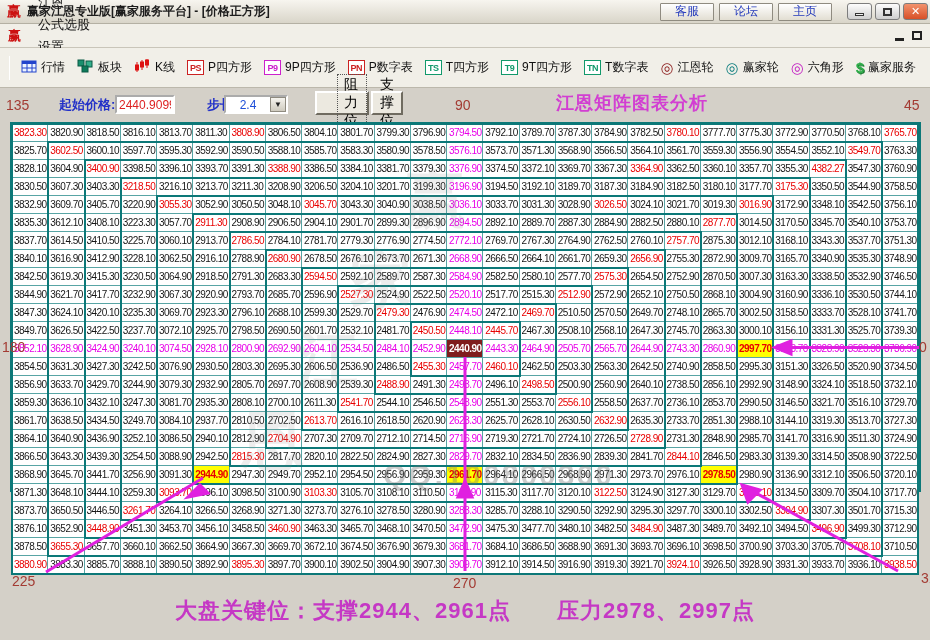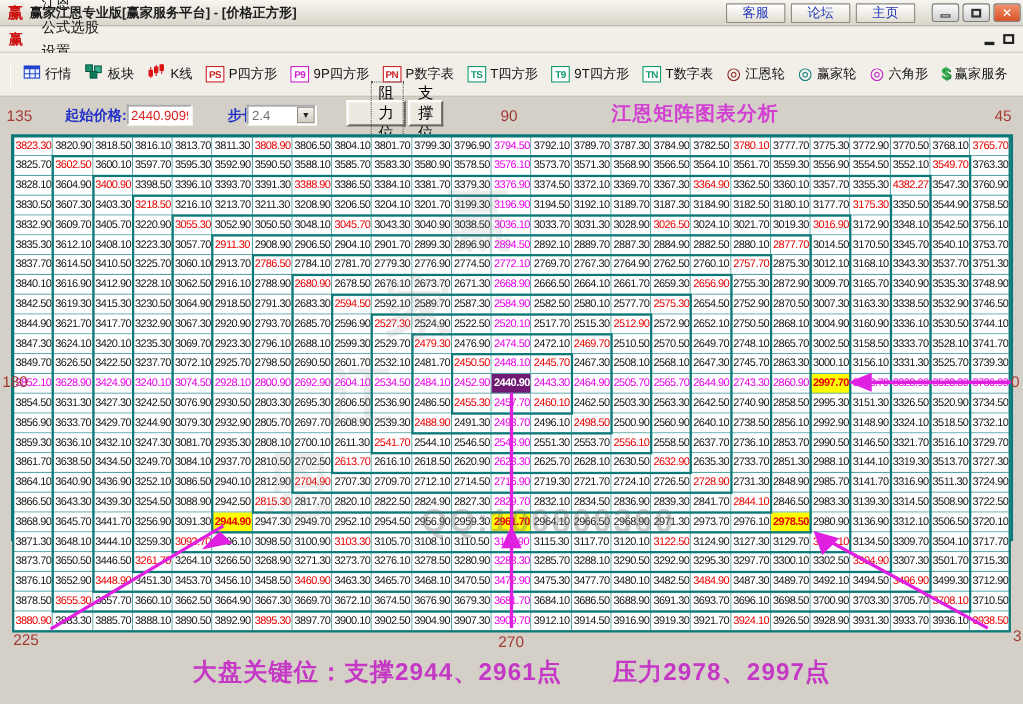--- a/index.html
+++ b/index.html
@@ -47,21 +47,21 @@
   
   #controls { top:88px; height:34px; background:#d4d0c8; }
   #controls .abs { position:absolute; }
   .angle-label { position:absolute; color:#a33b33; font-size:14px; z-index:30; }
   .blue-label { color:#2230c8; font-size:13px; font-weight:bold;margin-left:21px; }
   #start-price-input { left:115px; top:7px; width:60px; height:19px; border:2px inset #fff;
     background:#fff; color:#dd2222; font-size:12px; padding:0 2px;
     font-family:"Liberation Sans",sans-serif; }
   #step-combo { left:224px; top:7px; width:64px; height:19px; border:2px inset #fff;
     background:#fff; display:flex; }
-  #step-value { flex:1; color:#737373; font-size:12px; padding:1px 3px; }
+  #step-value { flex:1; color:#1d4ed8; font-size:12px; padding:1px 3px;text-align:center; }
   #combo-arrow { width:16px; background:linear-gradient(#f5f3ed,#cfcbbf); border:1px solid #8f8b80;
     font-size:8px; color:#222; display:flex; align-items:center; justify-content:center; }
   .push-btn { position:absolute; top:3px; height:24px; background:#ece9e0;
     border-top:2px solid #fff; border-left:2px solid #fff; border-right:2px solid #6f6b60;
     border-bottom:2px solid #6f6b60; font-size:14px; color:#000; display:flex;
     align-items:center; justify-content:center; font-family:"Liberation Sans",sans-serif; }
   .push-btn .inner { border:1px dotted transparent; padding:1px 6px; }
   .push-btn.focused .inner { border-color:#555; }
   #matrix-title { position:absolute; left:556px; top:3px; color:#d23fd2; font-size:18px;
     font-weight:bold; letter-spacing:1px; }
@@ -70,21 +70,21 @@
   #grid-wrap { position:absolute; left:10px; top:122px; width:910.5px; height:370px;
     border:2px solid #0c7878; background:#fff; }
   #grid-cells { position:absolute; left:0; top:0; display:grid;
     grid-template-columns:repeat(25,36.25px); grid-template-rows:repeat(25,18px); }
   .cell { border-right:1px solid #58a5a5; border-bottom:1px solid #58a5a5; font-size:10px;
     letter-spacing:-0.5px; line-height:17px; color:#151515; padding-left:2px; overflow:hidden;
     white-space:nowrap; background:#fff; }
   .cell.diag, .cell.xred { color:#e80000; }
   .cell.card { color:#e800e8; }
   .cell.yellow { background:#ffff00; color:#e80000; font-weight:bold; }
-  .cell.centercell { background:#701a75; color:#ffffff; font-weight:bold; }
+  .cell.centercell { background:#7f1d1d; color:#ffffff; font-weight:bold; }
   .ring { position:absolute; border:2px solid #0c7878; pointer-events:none; }
   #arrow-svg { position:absolute; left:0; top:0; pointer-events:none; z-index:20; }
 
   
   .wm-char { position:absolute; font-size:62px; font-weight:bold; color:rgba(140,140,140,0.16);
     z-index:15; pointer-events:none; }
   #wm-qq { position:absolute; left:383px; top:458px; font-size:30px; font-weight:bold;
     color:rgba(110,110,110,0.35); letter-spacing:2px; z-index:15; pointer-events:none; }
 
   

